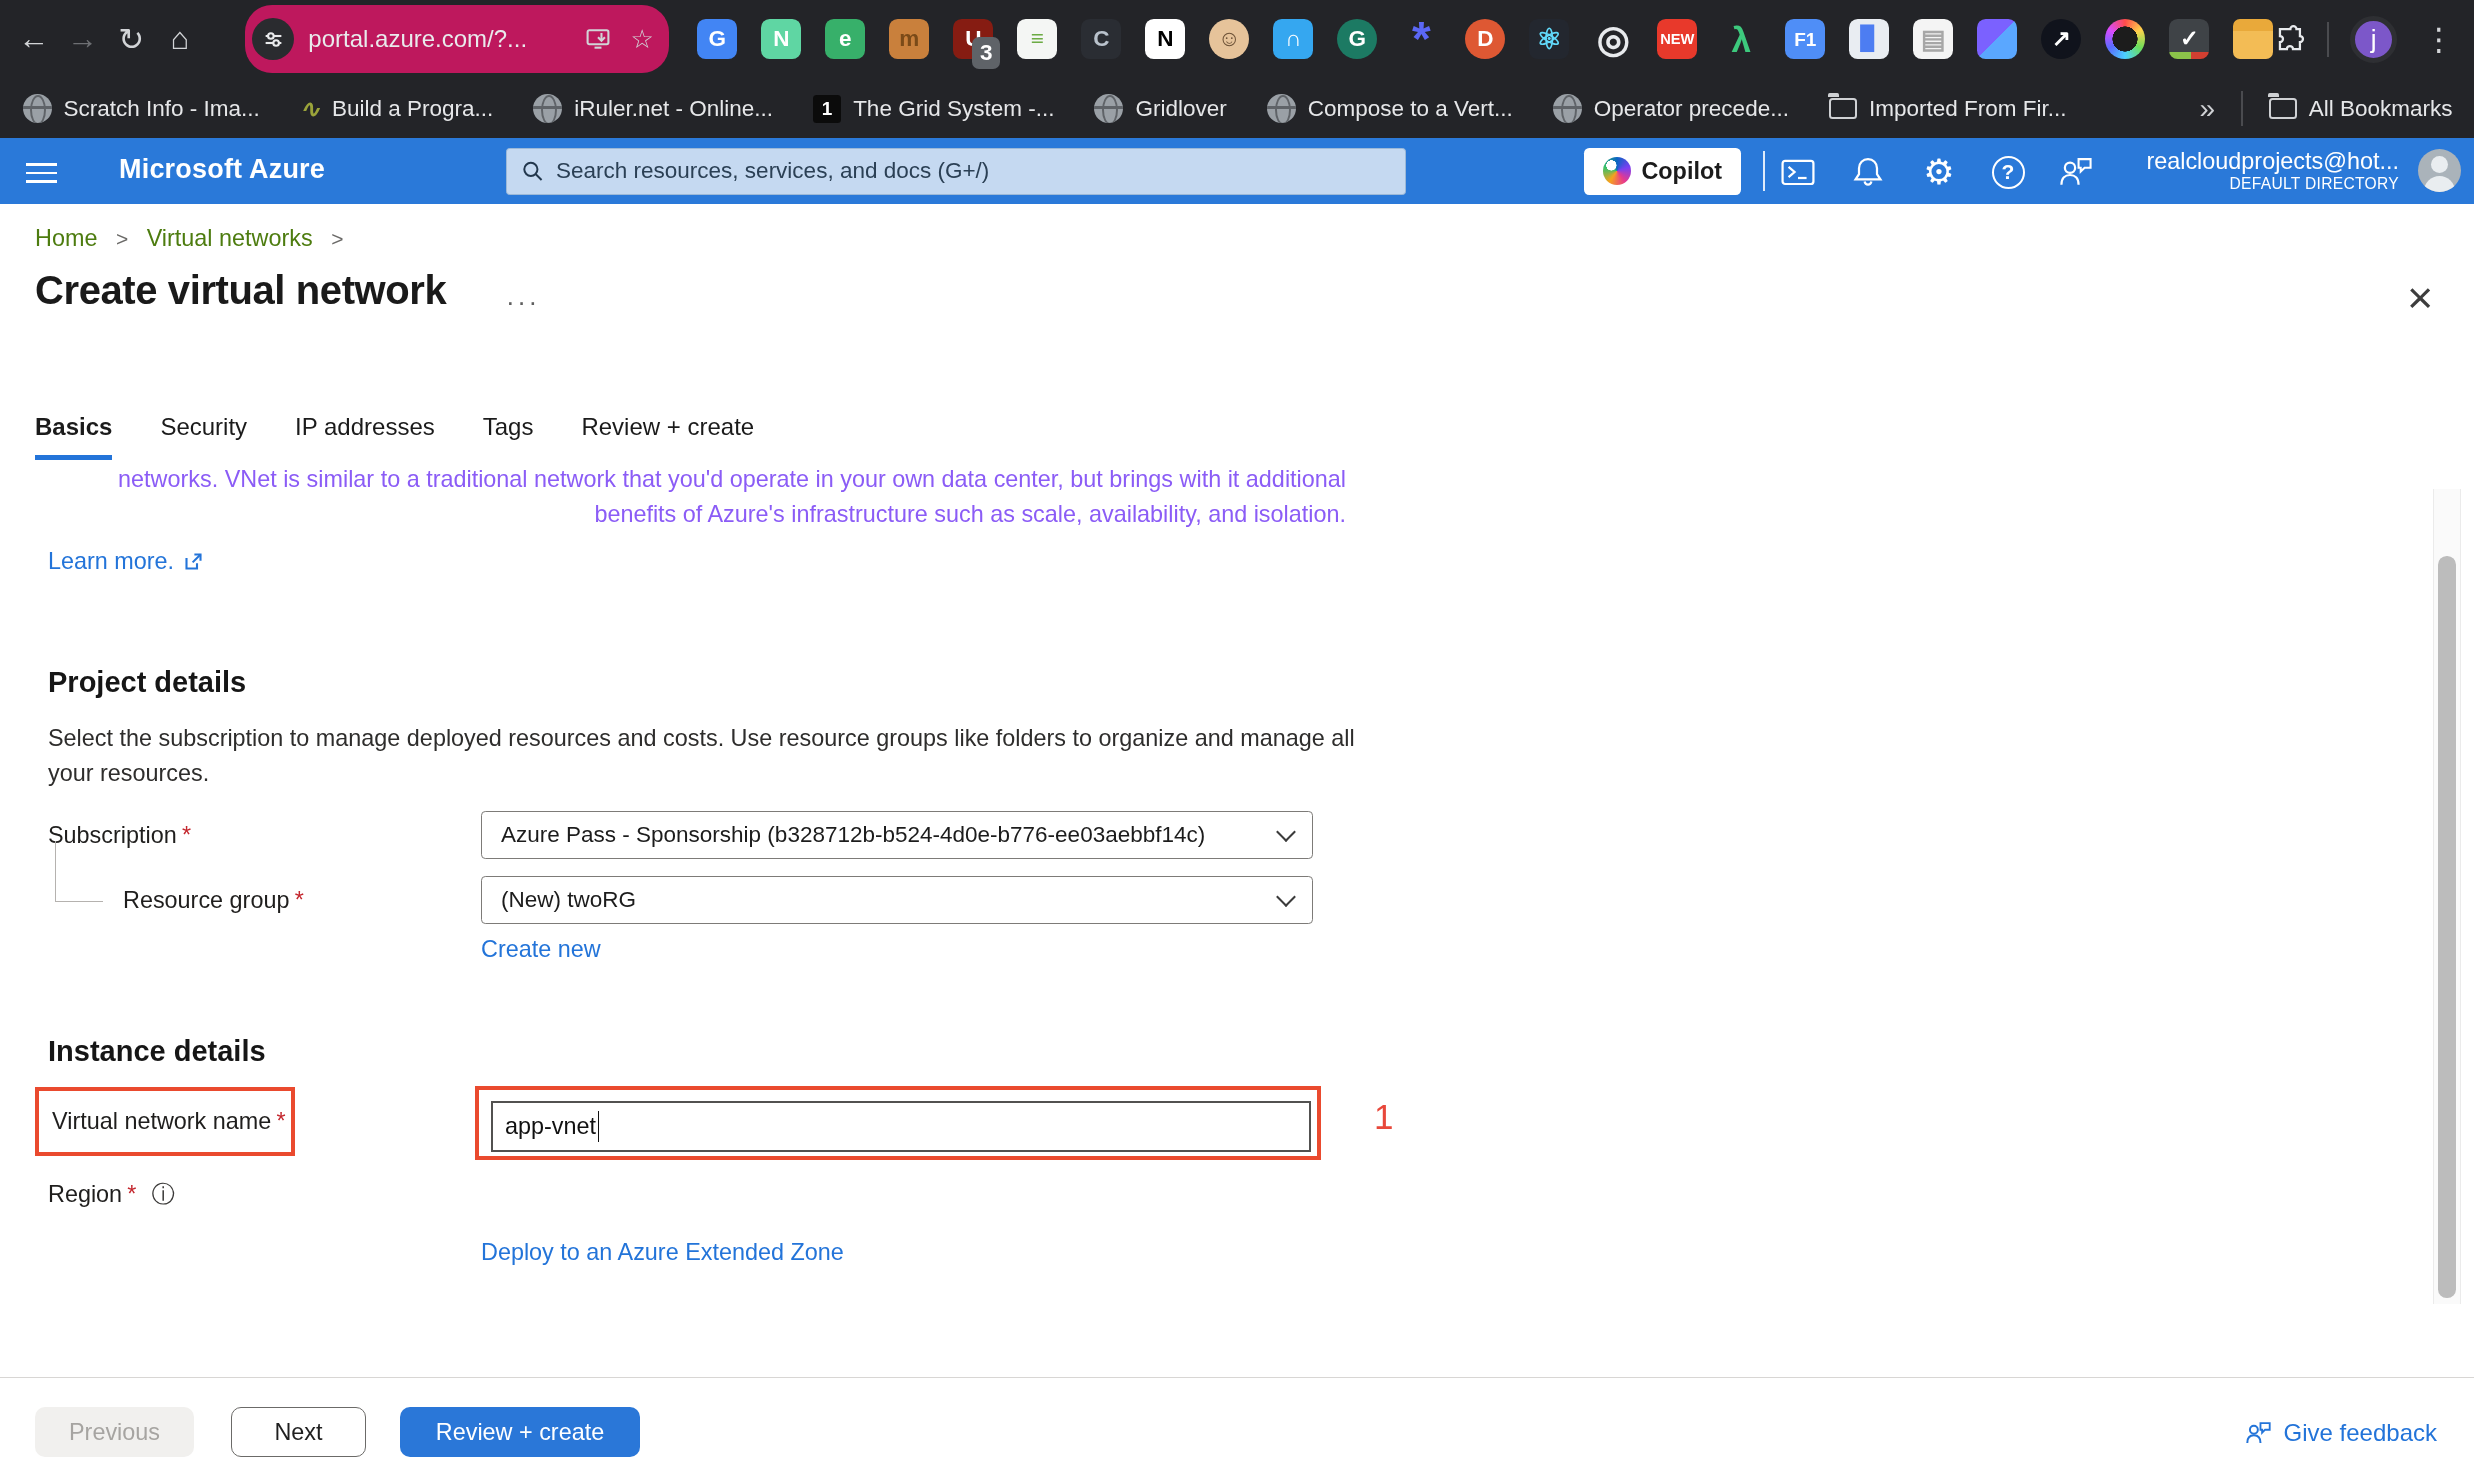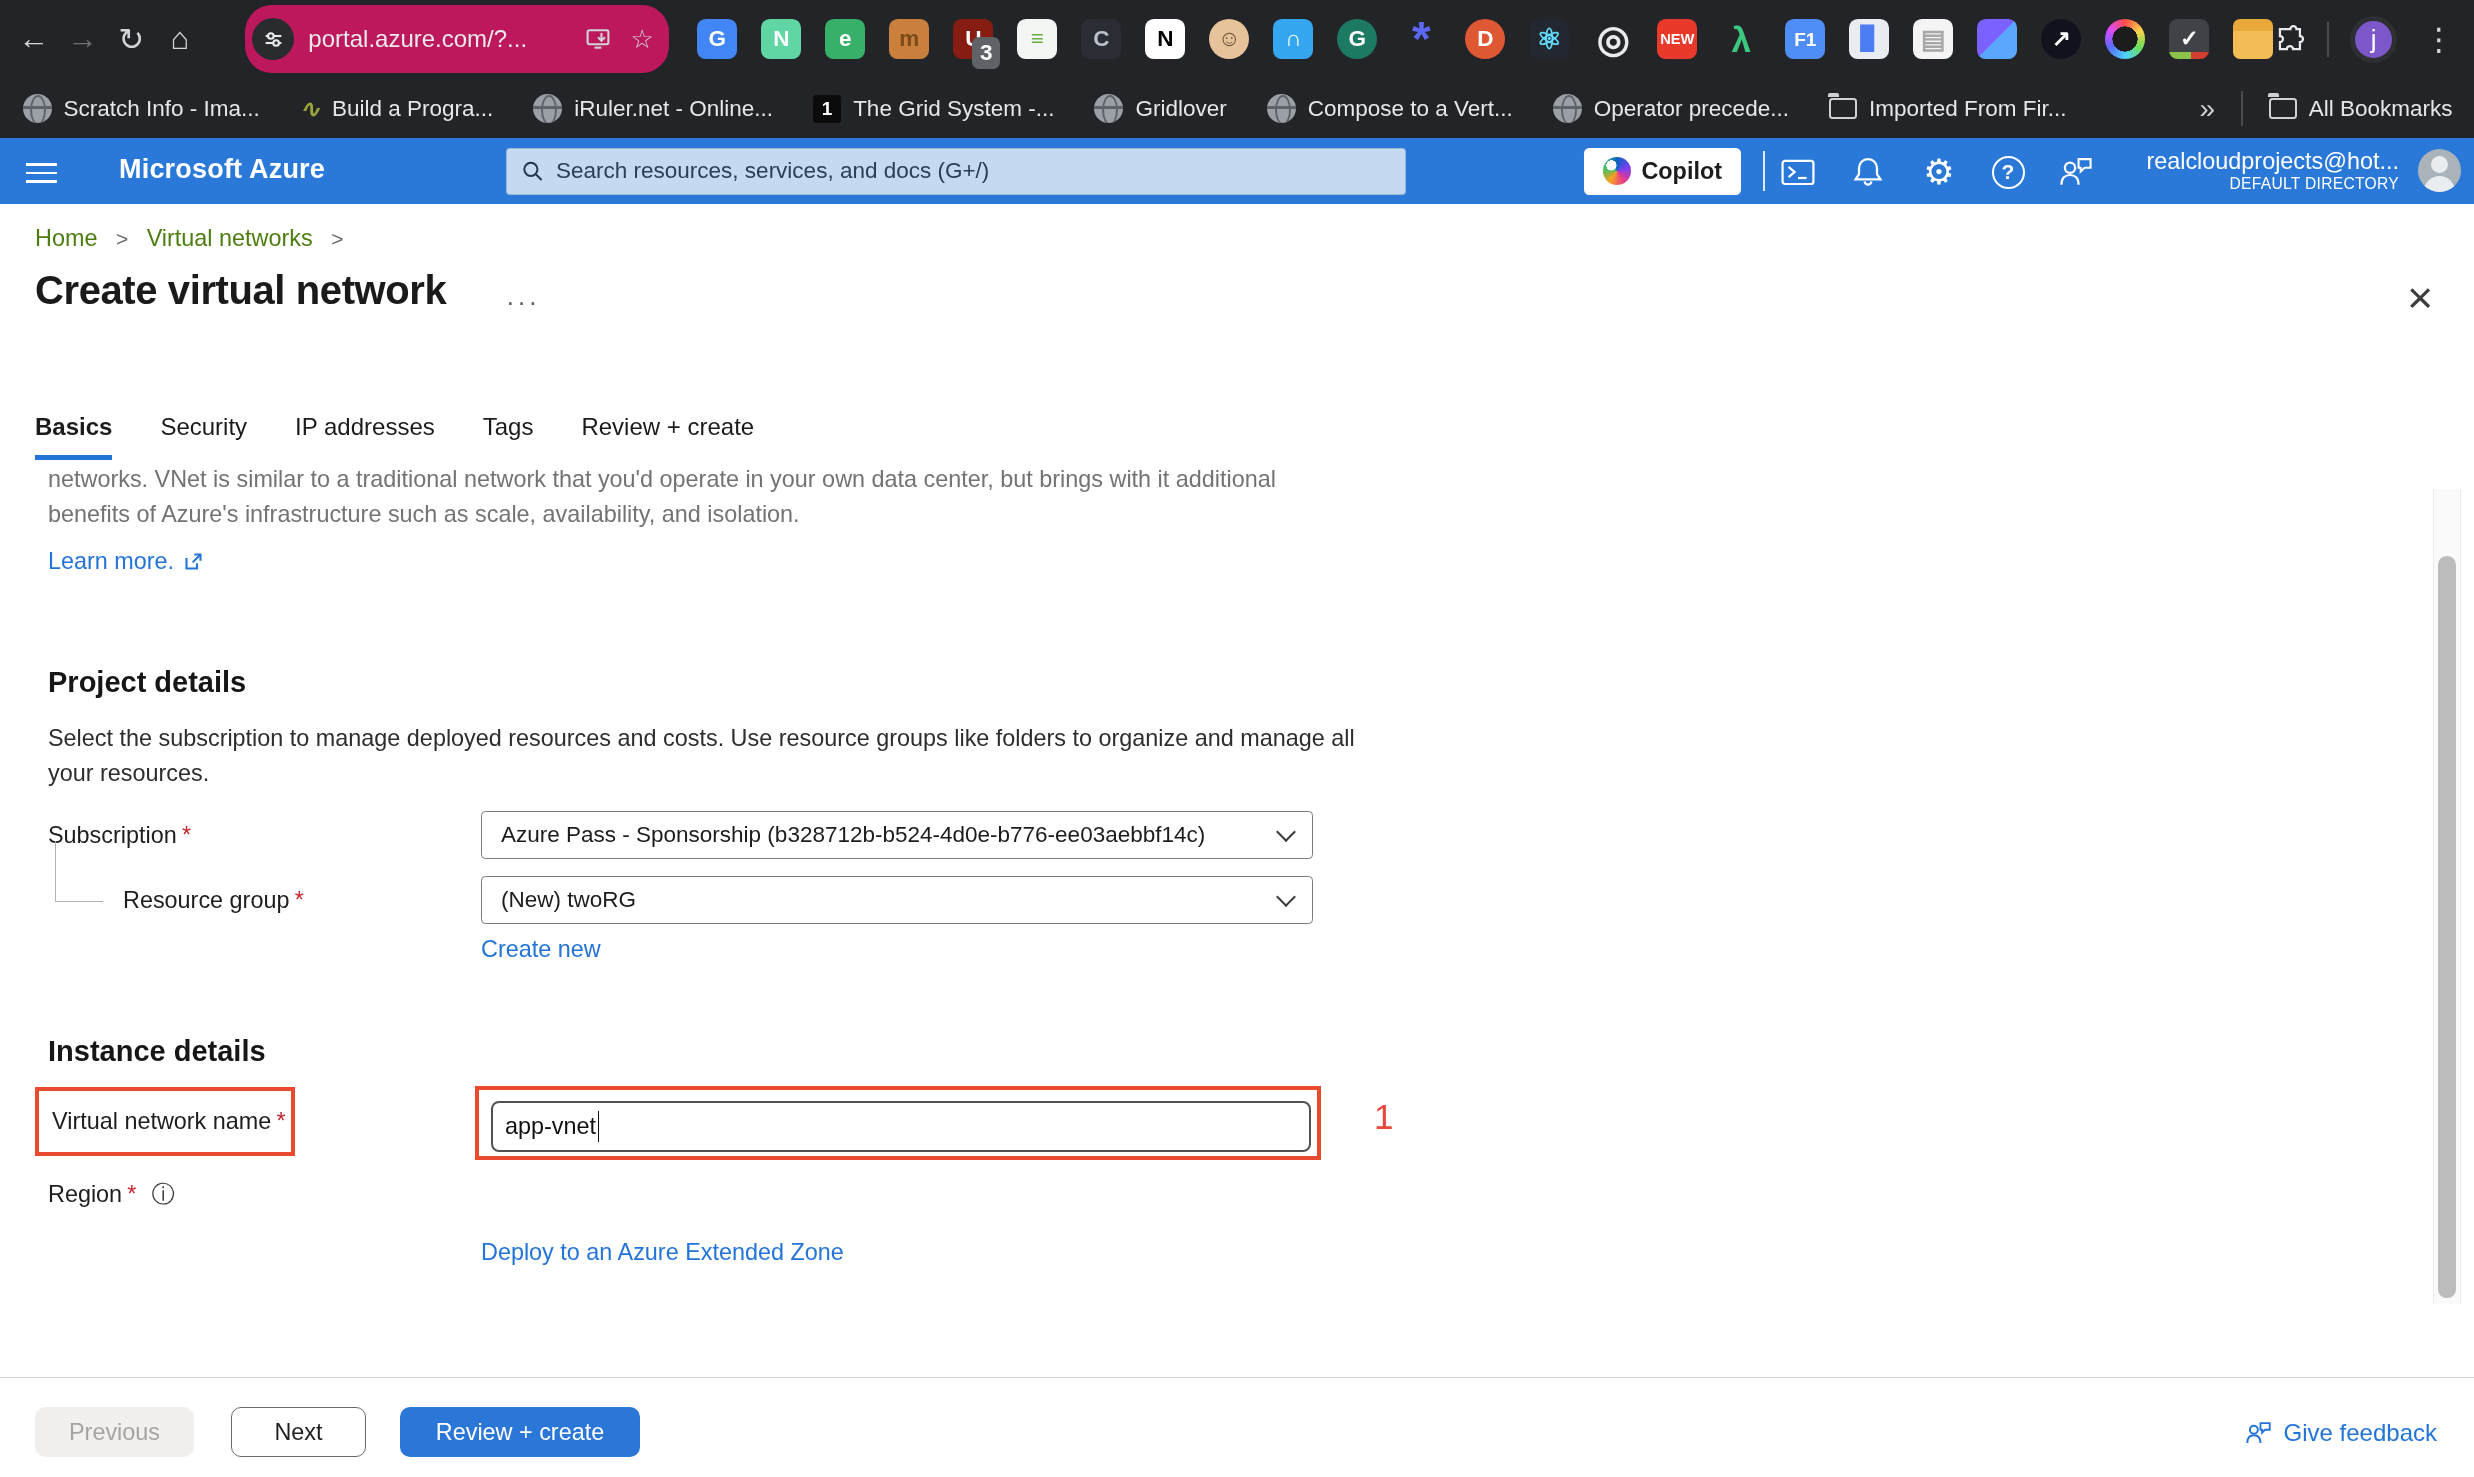--- a/index.html
+++ b/index.html
@@ -92,40 +92,40 @@
   .pagetitle { position:absolute; left:35px; top:64px; font-size:40px; font-weight:bold; color:#1a1a1a; letter-spacing:-0.4px; }
   .title-dots { position:absolute; left:506px; top:83px; font-size:26px; color:#5f5f5f; letter-spacing:2.6px; }
   .close-x { position:absolute; left:2407px; top:71px; font-size:45px; color:#3d3d3d; font-weight:300; line-height:1; }
 
   .tabs { position:absolute; left:35px; top:209px; display:flex; }
   .tab { font-size:24px; color:#1b1b1b; margin-right:48px; padding-bottom:14px; position:relative; }
   .tab.active { font-weight:bold; }
   .tab.active::after { content:""; position:absolute; left:0; right:0; bottom:-5.2px; height:5.2px; background:#2374d9; }
 
   .introclip { position:absolute; left:48px; top:265px; width:1298px; height:74px; overflow:hidden; }
-  .introclip p { margin-top:-7px; font-size:23.4px; line-height:35px; color:#737373; }
+  .introclip p { margin-top:-7px; font-size:23.4px; line-height:35px; color:#8b5cf6;text-align:right; }
   .learnmore { position:absolute; left:48px; top:344px; font-size:23.4px; color:#2374d9; display:flex; align-items:center; gap:8.7px; }
 
   .h2 { position:absolute; left:48px; font-size:29px; font-weight:bold; color:#161616; }
   .projdesc { position:absolute; left:48px; top:517px; width:1307px; font-size:23.4px; line-height:35px; color:#2e2d2c; }
 
   .flabel { position:absolute; left:48px; height:48px; line-height:48px; font-size:23.4px; color:#1f1e1d; white-space:nowrap; }
   .req { color:#c4272e; margin-left:5.2px; }
   .dd { position:absolute; left:481px; width:832px; height:48px; border:1.7px solid #7d7b78; border-radius:4.3px;
         background:#fff; display:flex; align-items:center; padding:0 19px; font-size:22.5px; color:#1c1c1c; }
   .dd .chev { margin-left:auto; width:14px; height:14px; border-right:2.6px solid #3b3b3b; border-bottom:2.6px solid #3b3b3b;
               transform:rotate(45deg); margin-top:-7px; }
   .connector { position:absolute; left:55px; top:637px; width:48px; height:61px;
                border-left:1.7px solid #b5b2af; border-bottom:1.7px solid #b5b2af; }
   .linkblue { color:#2374d9; font-size:23.4px; text-decoration:none; }
 
   .redbox-label { position:absolute; left:35px; top:883px; width:260px; height:69px; border:4.3px solid #ea4a2e; }
   .redbox-label .flabel-in { padding-left:13px; line-height:61px; font-size:23.4px; color:#1f1e1d; white-space:nowrap; }
   .redbox-input { position:absolute; left:475px; top:882px; width:846px; height:74px; border:4.3px solid #ea4a2e; }
-  .vnet-input { position:absolute; left:12px; top:11.2px; width:820px; height:51px; border:2.6px solid #525150; border-radius:8px;
+  .vnet-input { position:absolute; left:12px; top:11.2px; width:820px; height:51px; border:2.6px solid #525150; border-radius:0;
                 background:#fff; display:flex; align-items:center; padding-left:12px; font-size:23.4px; color:#111; }
   .caret { display:inline-block; width:1.7px; height:31px; background:#111; margin-left:1.7px; }
   .ann-1 { position:absolute; left:1374px; top:893px; font-size:35px; color:#e8483b; }
 
   .info-i { display:inline-block; margin-left:8.7px; font-size:23.4px; color:#3b3a39; font-family:"DejaVu Sans",sans-serif; }
 
   .footer-sep { position:absolute; left:0; top:1173px; width:2475px; border-top:1.7px solid #d8d6d4; }
   .btn { position:absolute; top:1203px; height:50px; font-size:23.4px; display:flex; align-items:center; justify-content:center;
          border-radius:10px; font-family:"Liberation Sans",sans-serif; }
   .btn-prev { left:35px; width:159px; background:#f1f0ee; color:#a6a4a1; border:none; }

